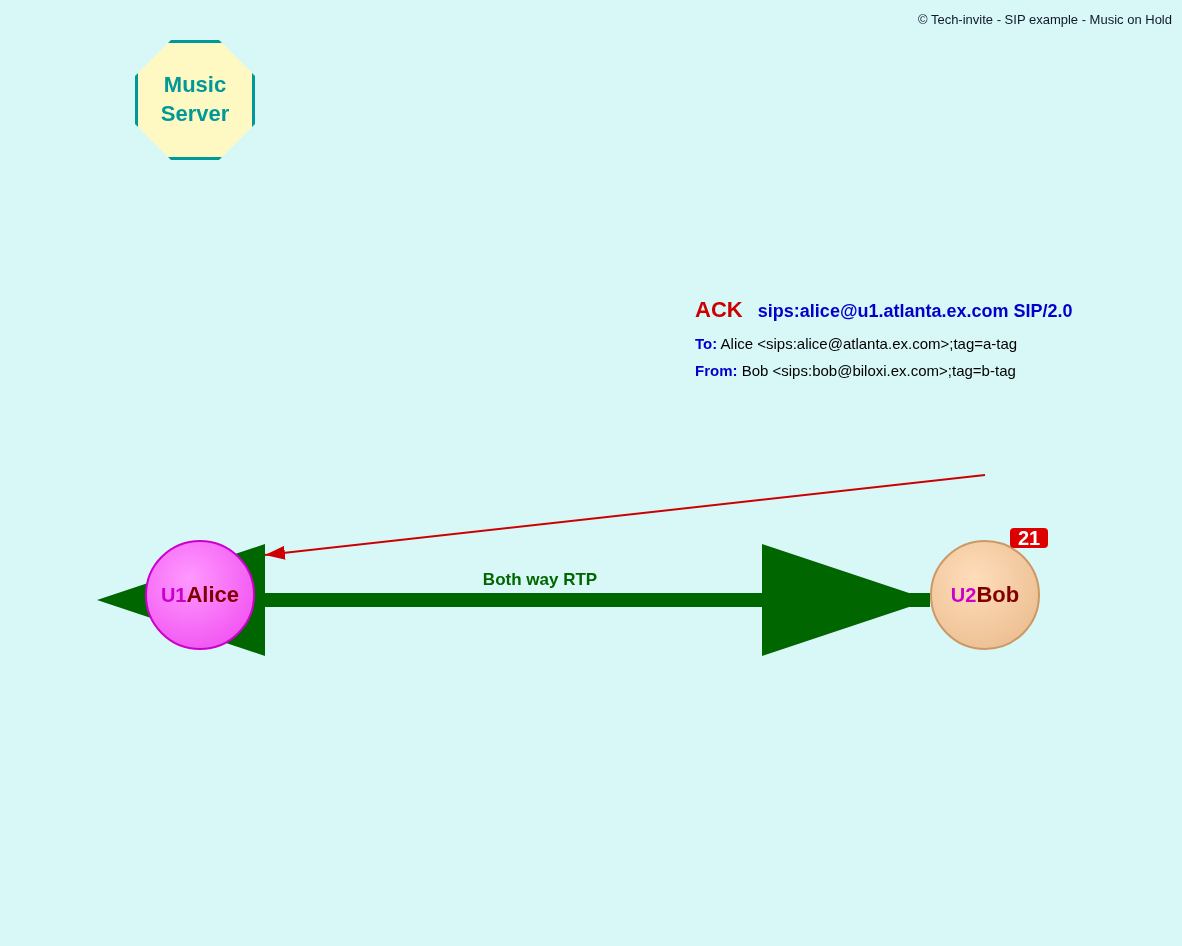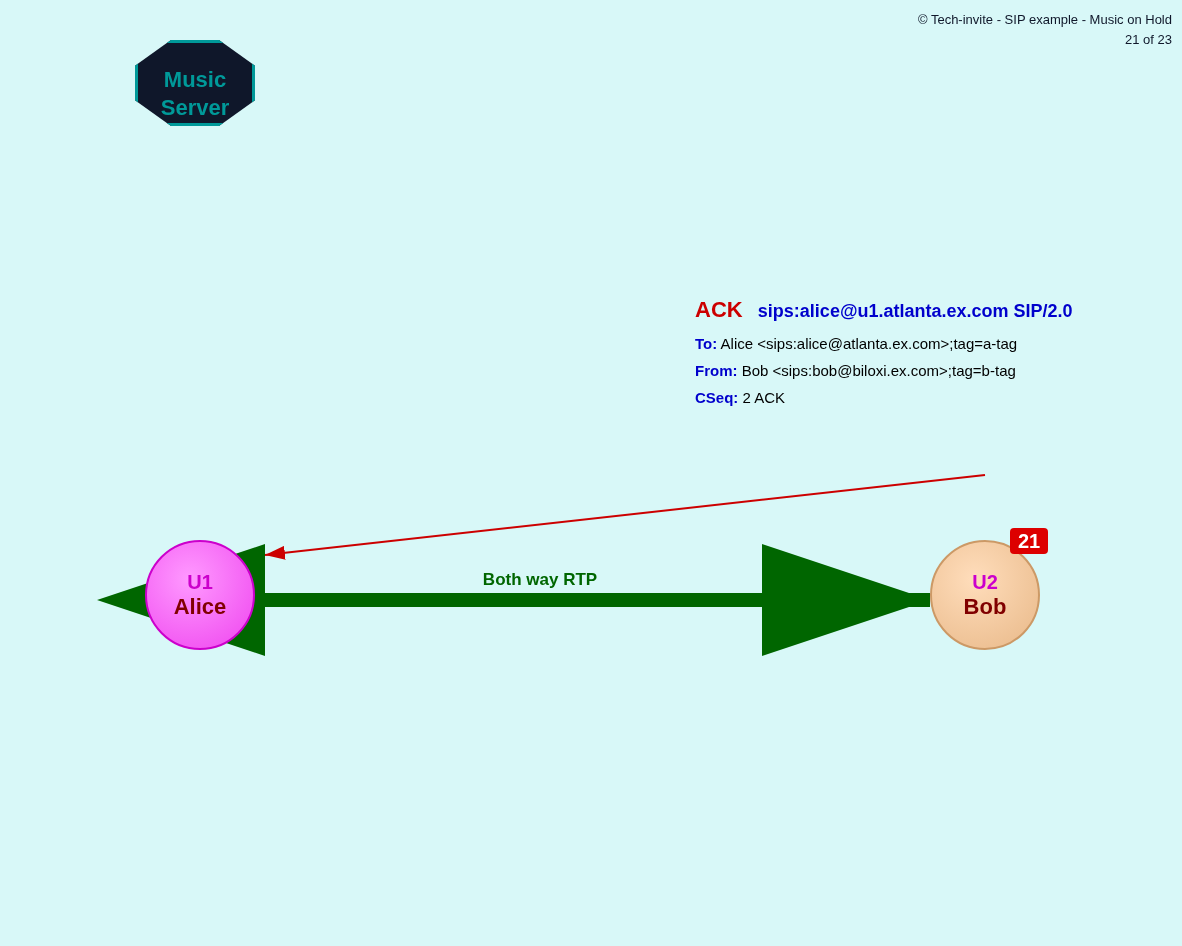--- a/index.html
+++ b/index.html
@@ -26,27 +26,27 @@
     
     .music-server {
       position: absolute;
       top: 40px;
       left: 135px;
       width: 120px;
       height: 120px;
     }
     .octagon {
       width: 120px;
-      height: 86px;
-      background-color: #0f172a;
+      height: 120px;
+      background-color: #fef9c3;
       border: 3px solid #009999;
       clip-path: polygon(30% 0%, 70% 0%, 100% 30%, 100% 70%, 70% 100%, 30% 100%, 0% 70%, 0% 30%);
       display: flex;
       align-items: center;
-      justify-content: flex-end;
+      justify-content: center;
       flex-direction: column;
     }
     .octagon-text {
       color: #009999;
       font-size: 22px;
       font-weight: bold;
       text-align: center;
       line-height: 1.3;
     }
 
@@ -77,21 +77,21 @@
       color: #000000;
     }
 
     
     .node {
       position: absolute;
       border-radius: 50%;
       display: flex;
       align-items: center;
       justify-content: center;
-      flex-direction: column;
+      flex-direction: row;
     }
     .node-alice {
       width: 110px;
       height: 110px;
       background: radial-gradient(circle at 40% 35%, #ff99ff, #ee44ee);
       border: 2px solid #cc00cc;
       top: 540px;
       left: 145px;
     }
     .node-bob {
@@ -123,21 +123,21 @@
     
     .badge {
       position: absolute;
       top: 528px;
       left: 1010px;
       background-color: #dd0000;
       color: white;
       font-size: 20px;
       font-weight: bold;
       width: 38px;
-      height: 26px;
+      height: 20px;
       border-radius: 4px;
       display: flex;
       align-items: center;
       justify-content: center;
       z-index: 10;
     }
     .rtp-label {
       position: absolute;
       top: 570px;
       left: 540px;
@@ -146,21 +146,20 @@
       font-size: 17px;
       font-weight: bold;
       white-space: nowrap;
     }
   </style>
 </head>
 <body>
 
 <div class="watermark">
   <div>© Tech-invite - SIP example - Music on Hold</div>
-  <div>21 of 23</div>
 </div>
 
 <div class="music-server">
   <div class="octagon">
     <span class="octagon-text">
       <span>Music</span><br>
       <span>Server</span>
     </span>
   </div>
 </div>
@@ -170,24 +169,20 @@
     <span class="sip-method">ACK</span>
     <span class="sip-uri"> <span>sips:alice@u1.atlanta.ex.com SIP/2.0</span></span>
   </div>
   <div>
     <span class="sip-label">To:</span>
     <span class="sip-value"> Alice &lt;sips:alice@atlanta.ex.com&gt;;tag=a-tag</span>
   </div>
   <div>
     <span class="sip-label">From:</span>
     <span class="sip-value"> Bob &lt;sips:bob@biloxi.ex.com&gt;;tag=b-tag</span>
-  </div>
-  <div>
-    <span class="sip-label">CSeq:</span>
-    <span class="sip-value"> 2 ACK</span>
   </div>
 </div>
 
 <svg style="position:absolute; top:0; left:0; width:1182px; height:946px; pointer-events:none;">
 
   <defs>
     <marker id="red-arrowhead" markerWidth="10" markerHeight="7" refX="10" refY="3.5" orient="auto">
       <polygon points="0 0, 10 3.5, 0 7" fill="#cc0000"></polygon>
     </marker>
   </defs>

